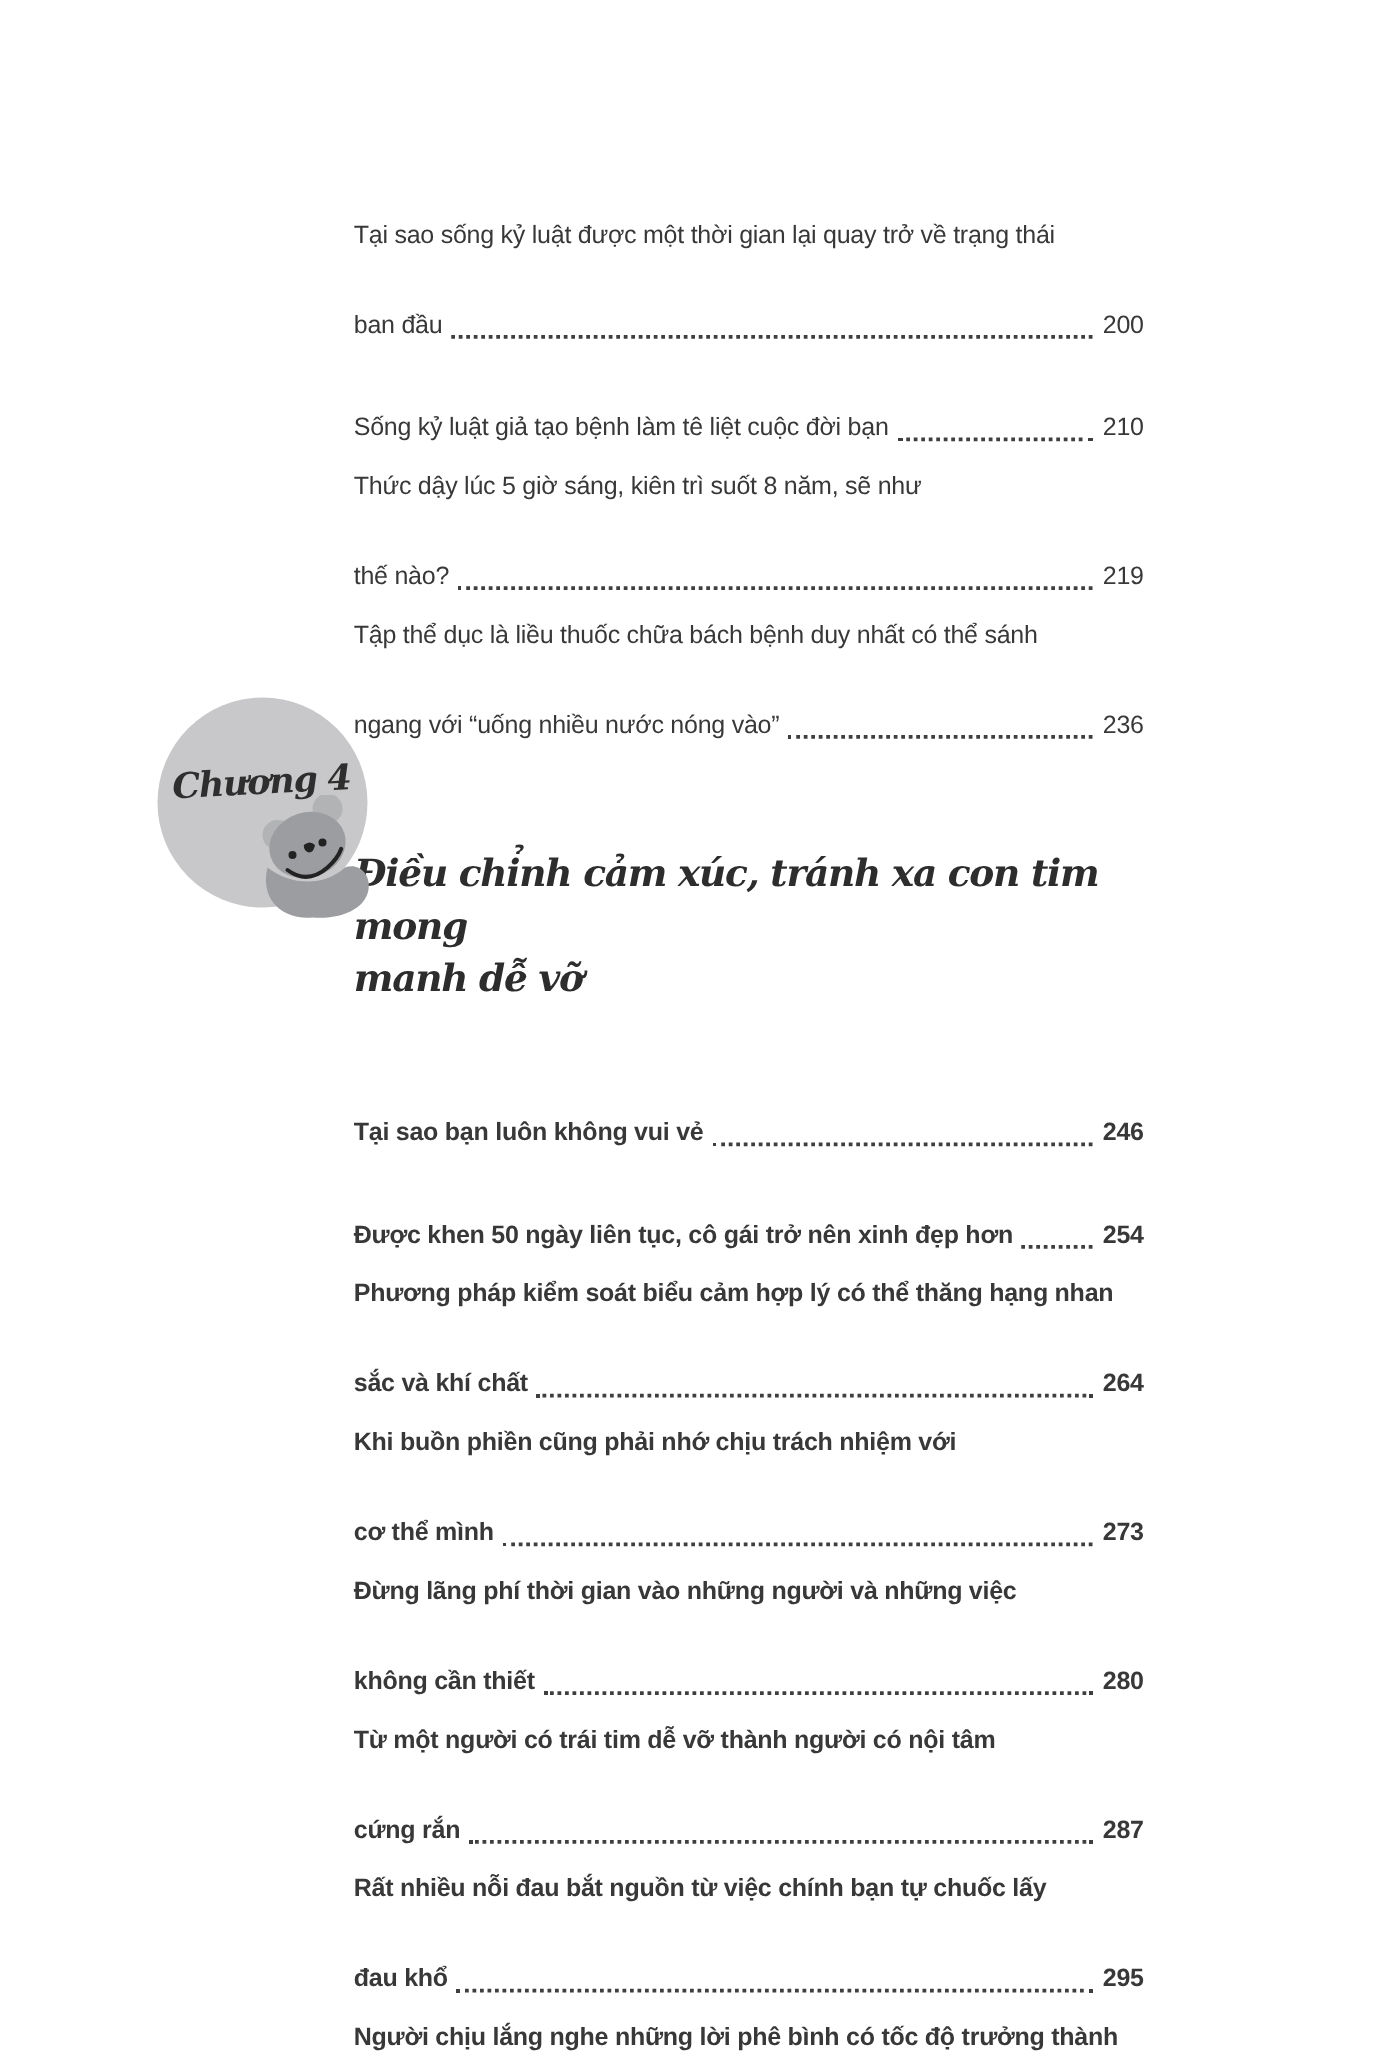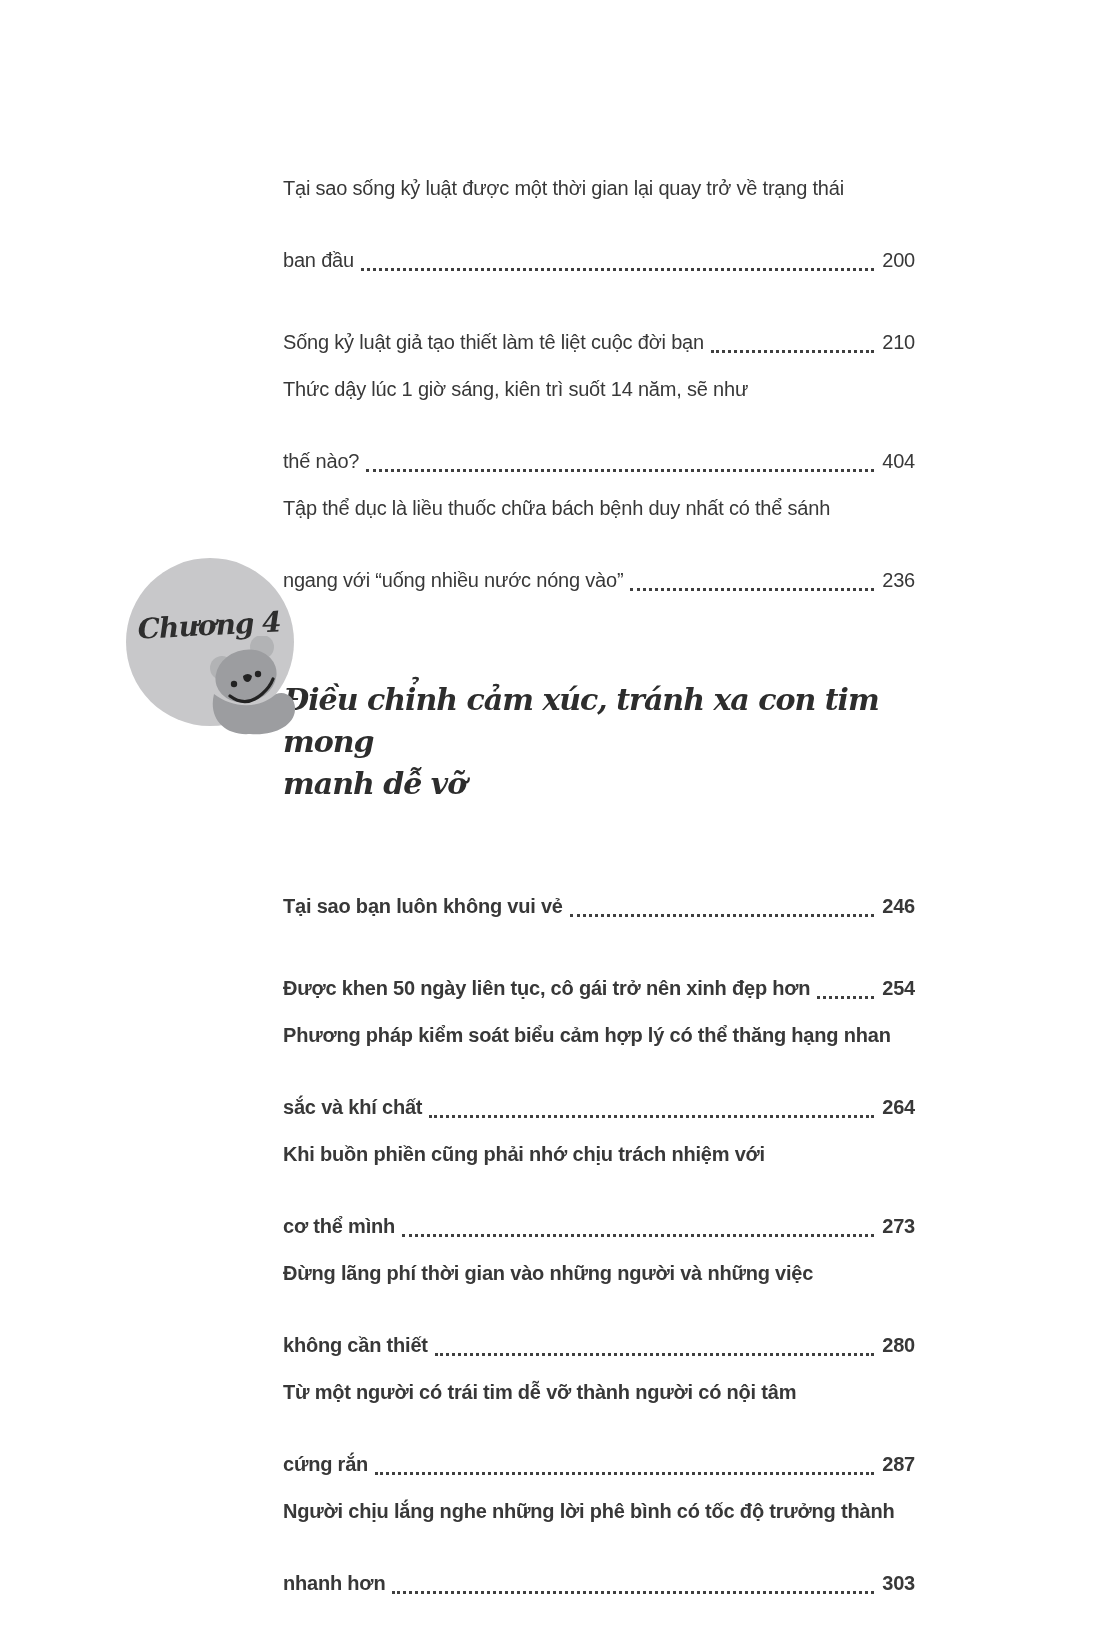--- a/index.html
+++ b/index.html
@@ -96,32 +96,32 @@
       <div class="toc-line">Tại sao sống kỷ luật được một thời gian lại quay trở về trạng thái</div>
       <div class="toc-line flex">
         <span class="lead">ban đầu</span>
         <span class="leader"></span>
         <span class="pagenum">200</span>
       </div>
     </div>
 
     <div class="toc-entry">
       <div class="toc-line flex">
-        <span class="lead">Sống kỷ luật giả tạo thiết làm tê liệt cuộc đời bạn</span>
+        <span class="lead">Sống kỷ luật giả tạo bệnh làm tê liệt cuộc đời bạn</span>
         <span class="leader"></span>
         <span class="pagenum">210</span>
       </div>
     </div>
 
     <div class="toc-entry">
-      <div class="toc-line">Thức dậy lúc 1 giờ sáng, kiên trì suốt 14 năm, sẽ như</div>
+      <div class="toc-line">Thức dậy lúc 5 giờ sáng, kiên trì suốt 8 năm, sẽ như</div>
       <div class="toc-line flex">
         <span class="lead">thế nào?</span>
         <span class="leader"></span>
-        <span class="pagenum">404</span>
+        <span class="pagenum">219</span>
       </div>
     </div>
 
 
     <div class="toc-entry">
       <div class="toc-line">Tập thể dục là liều thuốc chữa bách bệnh duy nhất có thể sánh</div>
       <div class="toc-line flex">
         <span class="lead">ngang với “uống nhiều nước nóng vào”</span>
         <span class="leader"></span>
         <span class="pagenum">236</span>
@@ -204,20 +204,28 @@
 
       <div class="toc-entry">
         <div class="toc-line">Từ một người có trái tim dễ vỡ thành người có nội tâm</div>
         <div class="toc-line flex">
           <span class="lead">cứng rắn</span>
           <span class="leader"></span>
           <span class="pagenum">287</span>
         </div>
       </div>
 
+      <div class="toc-entry">
+        <div class="toc-line">Rất nhiều nỗi đau bắt nguồn từ việc chính bạn tự chuốc lấy</div>
+        <div class="toc-line flex">
+          <span class="lead">đau khổ</span>
+          <span class="leader"></span>
+          <span class="pagenum">295</span>
+        </div>
+      </div>
 
       <div class="toc-entry">
         <div class="toc-line">Người chịu lắng nghe những lời phê bình có tốc độ trưởng thành</div>
         <div class="toc-line flex">
           <span class="lead">nhanh hơn</span>
           <span class="leader"></span>
           <span class="pagenum">303</span>
         </div>
       </div>
 

